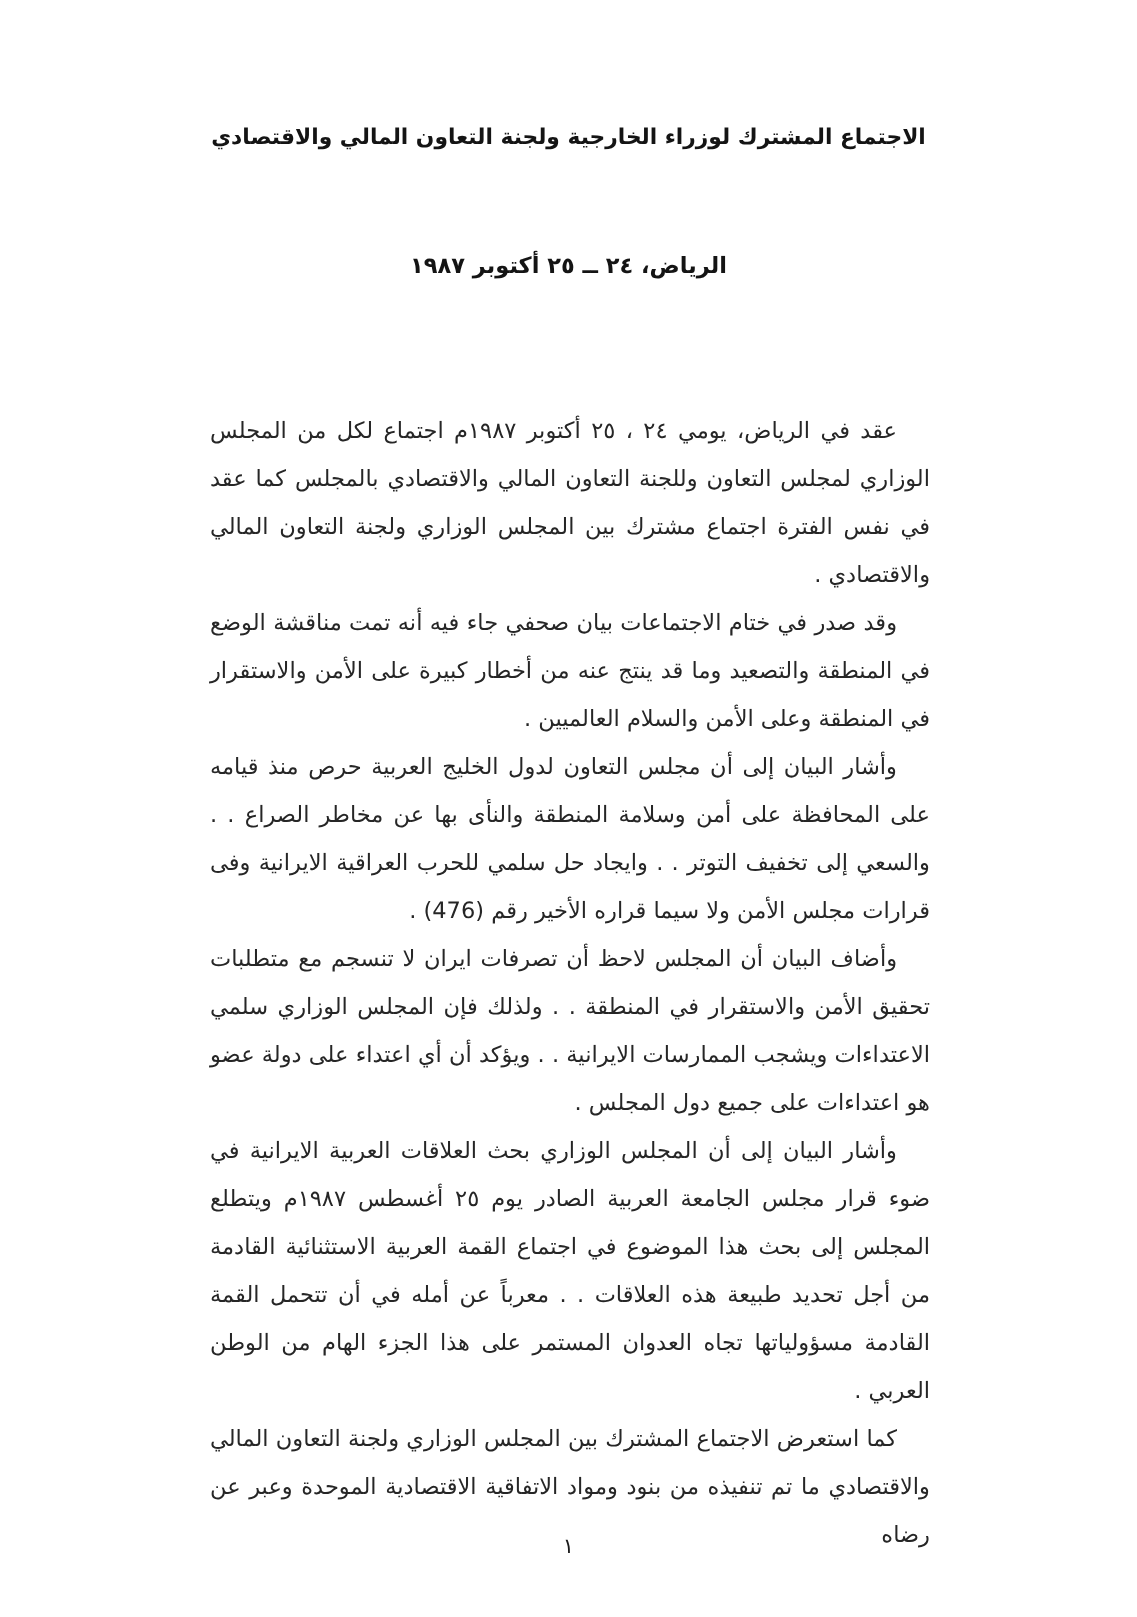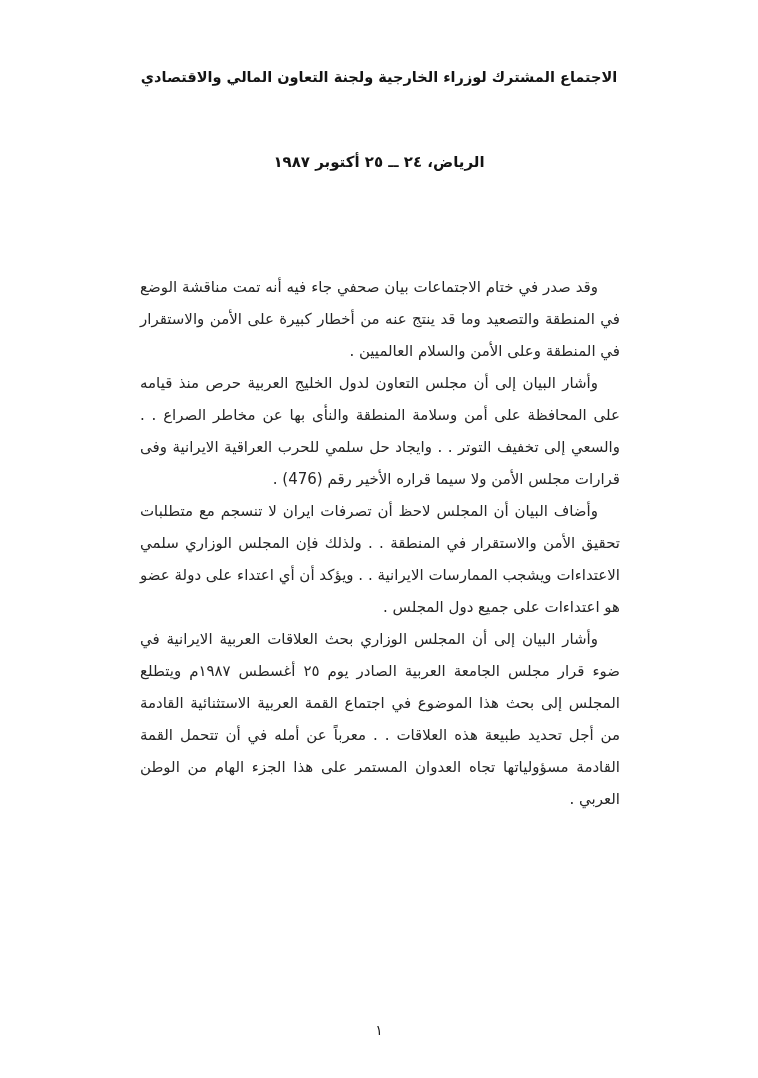--- a/index.html
+++ b/index.html
@@ -21,20 +21,21 @@
 
   .doc-title-line1,
   .doc-title-line2,
   .doc-dateline {
     position: absolute;
     left: 70px;
     right: 70px;
     text-align: center;
     color: #141414;
     font-weight: bold;
+    margin-top: 15px;
   }
 
   .doc-title-line1 {
     top: 66px;
     font-size: 14.5px;
     line-height: 22px;
   }
 
   .doc-title-line2 {
     top: 103px;
@@ -83,23 +84,25 @@
 <body>
 
 <div class="page">
 
   <div class="doc-title-line1">الاجتماع المشترك لوزراء الخارجية ولجنة التعاون المالي والاقتصادي</div>
 
 
   <div class="doc-dateline">الرياض، ٢٤ ــ ٢٥ أكتوبر ١٩٨٧</div>
 
   <div class="doc-body">
+    <p>عقد في الرياض، يومي ٢٤ ، ٢٥ أكتوبر ١٩٨٧م اجتماع لكل من المجلس الوزاري لمجلس التعاون وللجنة التعاون المالي والاقتصادي بالمجلس كما عقد في نفس الفترة اجتماع مشترك بين المجلس الوزاري ولجنة التعاون المالي والاقتصادي .</p>
     <p>وقد صدر في ختام الاجتماعات بيان صحفي جاء فيه أنه تمت مناقشة الوضع في المنطقة والتصعيد وما قد ينتج عنه من أخطار كبيرة على الأمن والاستقرار في المنطقة وعلى الأمن والسلام العالميين .</p>
     <p>وأشار البيان إلى أن مجلس التعاون لدول الخليج العربية حرص منذ قيامه على المحافظة على أمن وسلامة المنطقة والنأى بها عن مخاطر الصراع . . والسعي إلى تخفيف التوتر . . وايجاد حل سلمي للحرب العراقية الايرانية وفى قرارات مجلس الأمن ولا سيما قراره الأخير رقم (476) .</p>
     <p>وأضاف البيان أن المجلس لاحظ أن تصرفات ايران لا تنسجم مع متطلبات تحقيق الأمن والاستقرار في المنطقة . . ولذلك فإن المجلس الوزاري سلمي الاعتداءات ويشجب الممارسات الايرانية . . ويؤكد أن أي اعتداء على دولة عضو هو اعتداءات على جميع دول المجلس .</p>
     <p>وأشار البيان إلى أن المجلس الوزاري بحث العلاقات العربية الايرانية في ضوء قرار مجلس الجامعة العربية الصادر يوم ٢٥ أغسطس ١٩٨٧م ويتطلع المجلس إلى بحث هذا الموضوع في اجتماع القمة العربية الاستثنائية القادمة من أجل تحديد طبيعة هذه العلاقات . . معرباً عن أمله في أن تتحمل القمة القادمة مسؤولياتها تجاه العدوان المستمر على هذا الجزء الهام من الوطن العربي .</p>
+    <p>كما استعرض الاجتماع المشترك بين المجلس الوزاري ولجنة التعاون المالي والاقتصادي ما تم تنفيذه من بنود ومواد الاتفاقية الاقتصادية الموحدة وعبر عن رضاه</p>
   </div>
 
   <div class="page-footer">
     <span class="page-number">١</span>
   </div>
 
 </div>
 
 </body></html>

